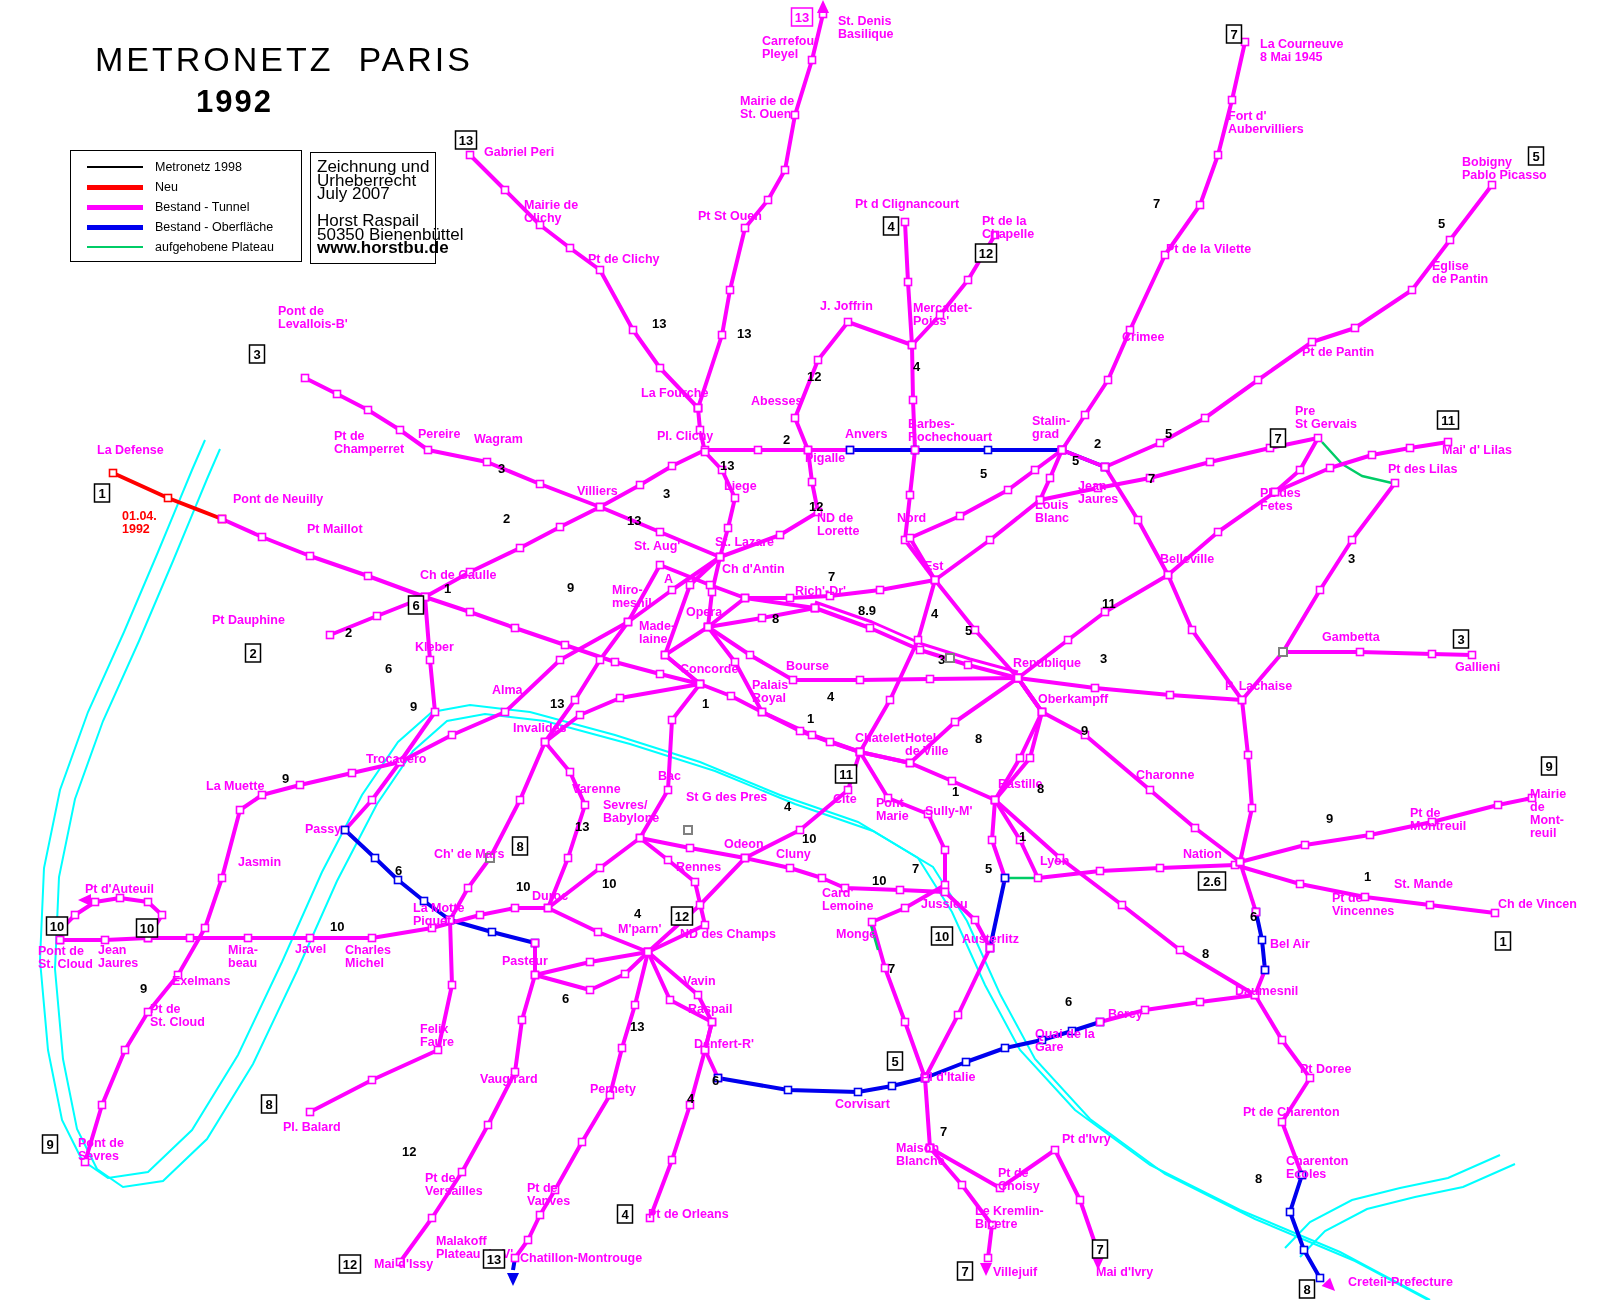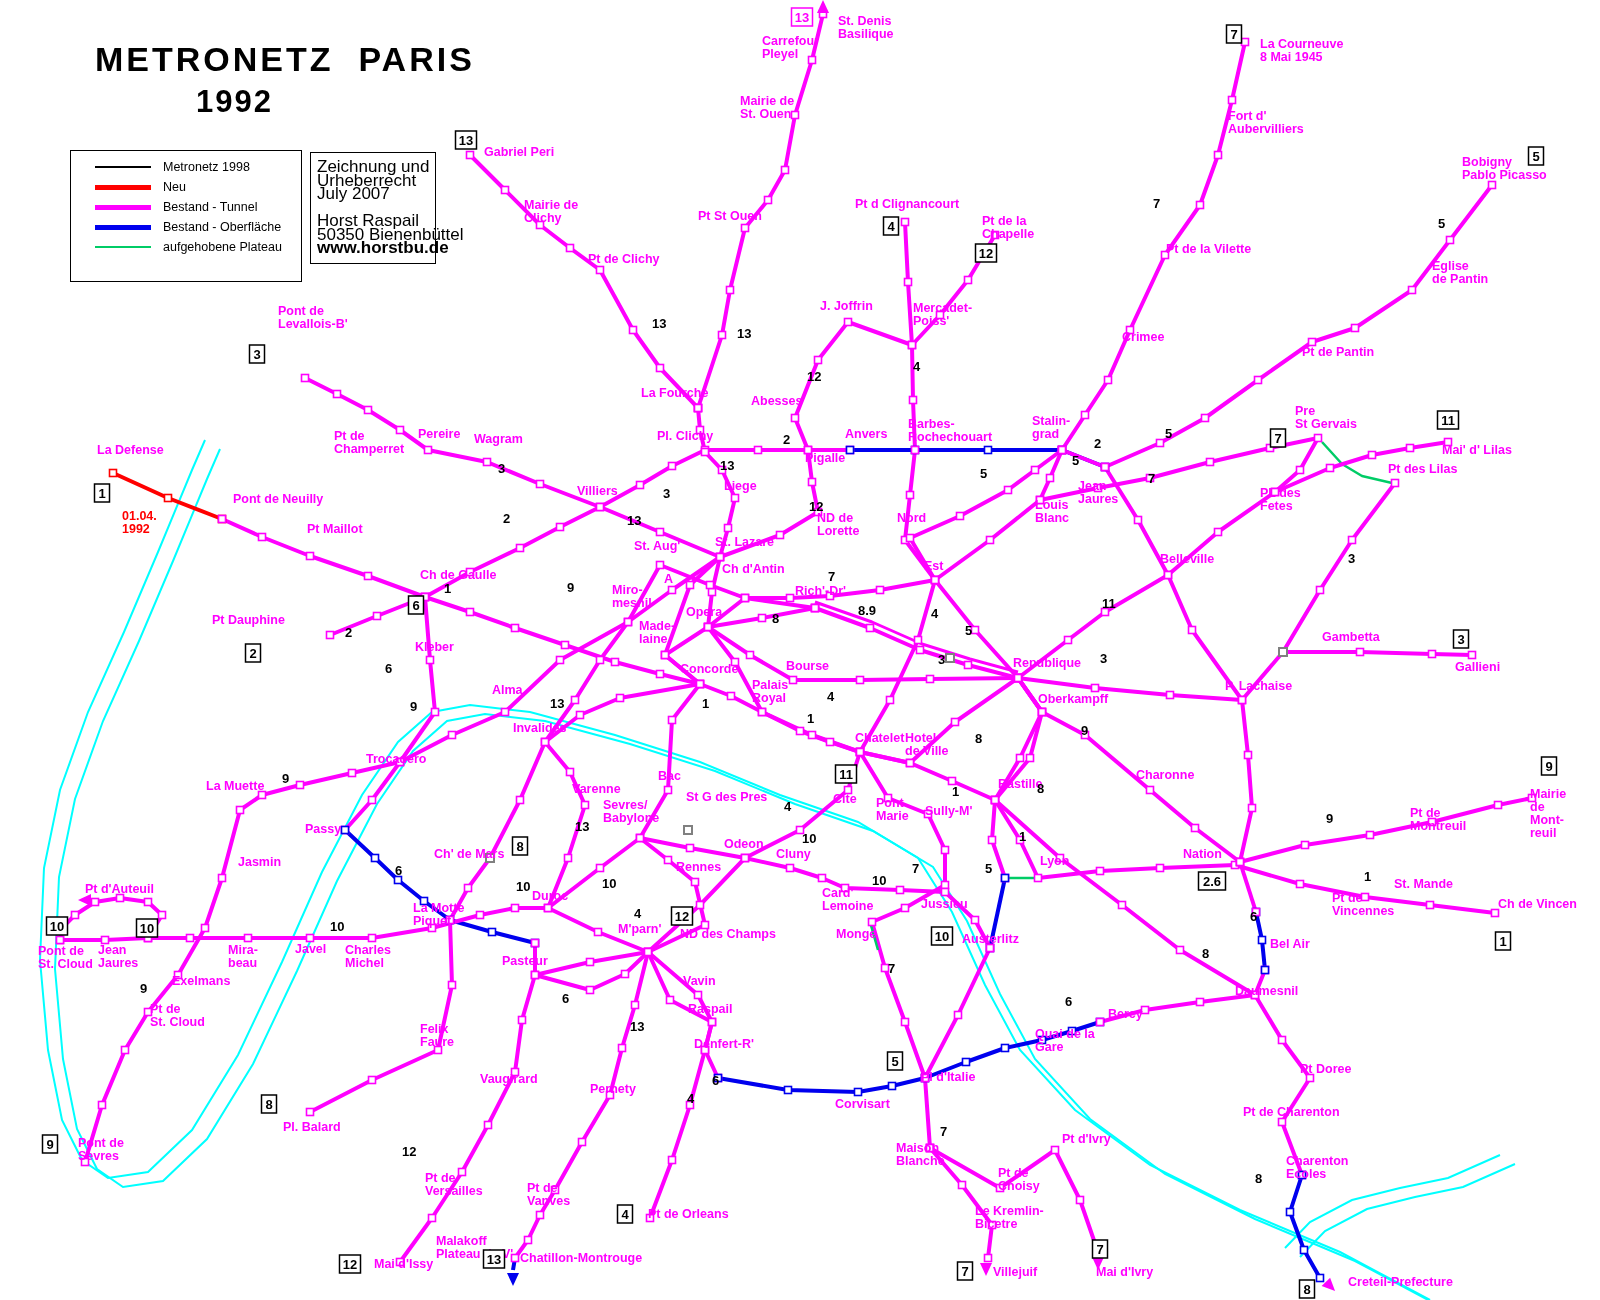--- a/index.html
+++ b/index.html
@@ -1,24 +1,24 @@
 <!DOCTYPE html>
 <html><head>
 <meta charset="utf-8">
 <style>
   html,body{margin:0;padding:0}
   body{width:1600px;height:1300px;position:relative;background:#fff;
        font-family:"Liberation Sans",sans-serif;overflow:hidden}
   #metro-svg{position:absolute;left:0;top:0}
-  .title{position:absolute;left:95px;top:40px;font-size:34px;font-weight:bold;
+  .title{position:absolute;left:95px;top:40px;font-size:34px;font-weight:normal;
          letter-spacing:3px;color:#000;white-space:pre}
   .subtitle{position:absolute;left:196px;top:84px;font-size:31px;font-weight:bold;
             letter-spacing:2px;color:#000}
-  .legend-box{position:absolute;left:70px;top:150px;width:232px;height:132px;
-              border:1px solid #000;background:#fff;padding:6px 8px;box-sizing:border-box}
+  .legend-box{position:absolute;left:70px;top:150px;width:232px;height:112px;
+              border:1px solid #000;background:#fff;padding:6px 0;box-sizing:border-box}
   .lg-row{display:flex;align-items:center;height:20px}
   .lg-swatch{width:56px;margin:0 12px 0 16px;flex:none}
   .lg-label{font-size:12.5px;color:#000;white-space:nowrap}
   .credit-box{position:absolute;left:310px;top:152px;width:126px;height:112px;
               border:1px solid #000;background:#fff;padding:7px 6px;box-sizing:border-box}
   .credit-line{font-size:17px;line-height:13.5px;color:#000;white-space:nowrap}
   .credit-line:last-child{font-weight:bold}
   .lbl{font-weight:bold;font-size:12.5px}
   .num{font-weight:bold;font-size:13px}
 </style>

